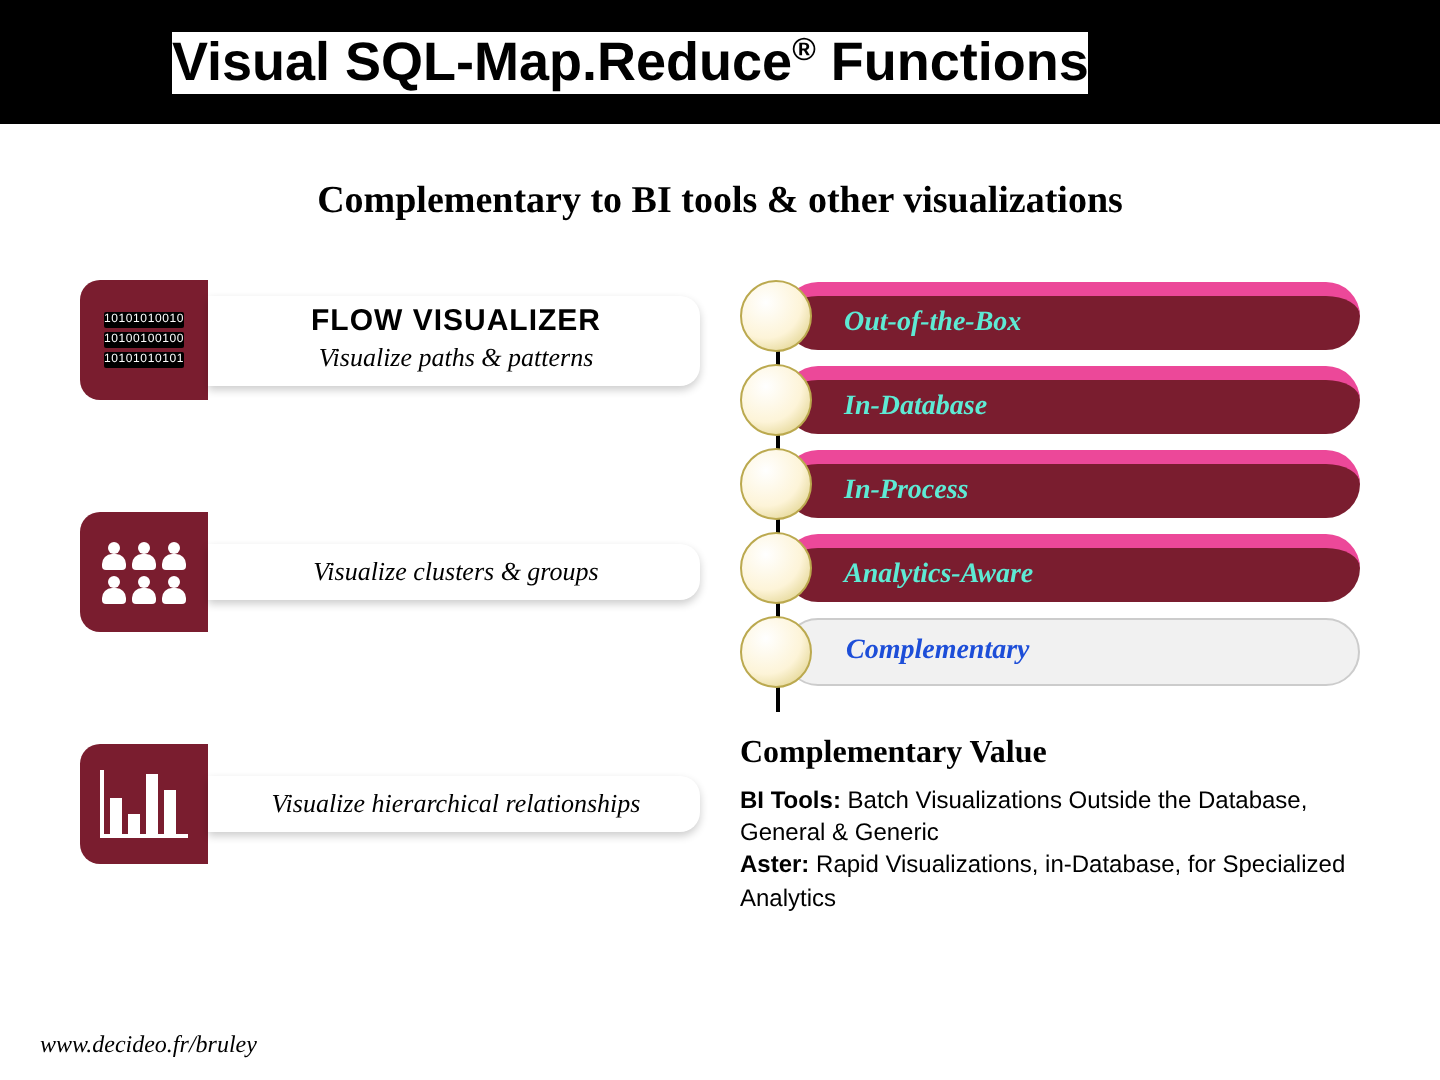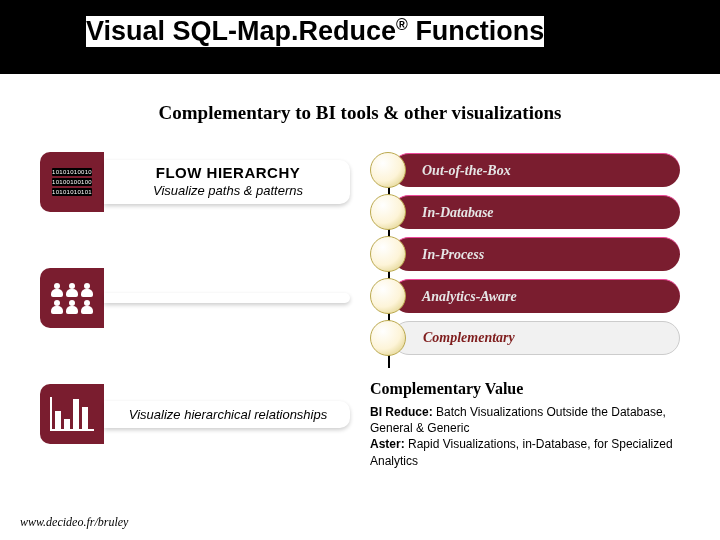--- a/index.html
+++ b/index.html
@@ -1,35 +1,35 @@
 <!DOCTYPE html>
 <html><head>
 <meta charset="utf-8">
 <style>
   * { margin: 0; padding: 0; box-sizing: border-box; }
   body { width: 720px; height: 540px; font-family: Arial, Helvetica, sans-serif; background: #fff; position: relative; }
-  .title-bar { background: #000; height: 74px; display: flex; align-items: center; padding-left: 86px; }
+  .title-bar { background: #000; height: 62px; display: flex; align-items: center; padding-left: 86px; }
   .title { color: #000; font-size: 27px; font-weight: bold; background: #fff; position: absolute; top: 16px; left: 86px; }
   .title sup { font-size: 16px; }
   .subtitle { text-align: center; font-family: Georgia, 'Times New Roman', serif; font-weight: bold; font-size: 19px; margin-top: 28px; margin-bottom: 28px; }
   .content { display: flex; padding: 0 30px 0 40px; gap: 20px; }
   .left-col { width: 310px; display: flex; flex-direction: column; gap: 56px; }
   .card { display: flex; align-items: center; }
   .card-icon { width: 64px; height: 60px; background: #7a1d2f; border-radius: 10px 0 0 10px; display: flex; align-items: center; justify-content: center; flex-shrink: 0; }
   .card-body { flex: 1; background: #fff; border-radius: 0 10px 10px 0; padding: 4px 8px 6px 10px; box-shadow: 0 2px 4px rgba(0,0,0,0.2); text-align: center; }
   .card-title { font-weight: bold; font-size: 15px; letter-spacing: 0.5px; font-family: Verdana, Arial, sans-serif; }
-  .card-sub { font-family: Liberation Sans, sans-serif; font-style: italic; font-size: 13px; margin-top: 2px; }
+  .card-sub { font-family: Liberation Serif, serif; font-style: italic; font-size: 13px; margin-top: 2px; }
   .right-col { width: 310px; display: flex; flex-direction: column; }
   .pills { display: flex; flex-direction: column; gap: 6px; position: relative; }
   .pill-row { display: flex; align-items: center; position: relative; }
   .connector { position: absolute; left: 18px; top: -8px; width: 2px; height: 56px; background: #000; z-index: 0; }
   .pill-row:first-child .connector { top: 18px; height: 22px; }
   .dot { width: 36px; height: 36px; border-radius: 50%; background: radial-gradient(circle at 35% 30%, #fff, #fdf4d8 55%, #d8c874); border: 1px solid #bba94f; flex-shrink: 0; z-index: 1; }
-  .pill { flex: 1; margin-left: -14px; background: #7a1d2f; color: #e5e5e5; border-radius: 18px; height: 34px; display: flex; align-items: center; padding-left: 30px; font-style: italic; font-weight: bold; font-family: Georgia, serif; font-size: 14px; border-top: 1px solid #ec4899; }
-  .pill.light { background: #f1f1f1; color: #7f1d1d; border: 1px solid #ccc; }
+  .pill { flex: 1; margin-left: -14px; background: #7a1d2f; color: #5eead4; border-radius: 18px; height: 34px; display: flex; align-items: center; padding-left: 30px; font-style: italic; font-weight: bold; font-family: Georgia, serif; font-size: 14px; border-top: 7px solid #ec4899; }
+  .pill.light { background: #f1f1f1; color: #1d4ed8; border: 1px solid #ccc; }
   .comp-block { margin-top: 24px; text-align: left; }
   .comp-title { font-family: Georgia, serif; font-weight: bold; font-size: 16px; margin-bottom: 6px; }
   .comp-body { font-size: 12px; line-height: 1.35; }
   .footer { position: absolute; bottom: 10px; left: 20px; font-family: Georgia, 'Times New Roman', serif; font-style: italic; font-size: 12px; }
   
   .bin { width: 40px; height: 34px; display: flex; flex-direction: column; justify-content: center; gap: 2px; }
   .bin-row { height: 8px; background: #000; border-radius: 1px; color: #fff; font-size: 6px; line-height: 8px; text-align: center; letter-spacing: 0.3px; }
   .people { display: flex; flex-wrap: wrap; gap: 3px 3px; width: 46px; justify-content: center; }
   .person { width: 12px; height: 14px; position: relative; }
   .person::before { content: ""; position: absolute; top: 0; left: 3px; width: 6px; height: 6px; background: #fff; border-radius: 50%; }
@@ -53,37 +53,38 @@
 
     <div class="card">
       <div class="card-icon">
         <div class="bin">
           <div class="bin-row">10101010010</div>
           <div class="bin-row">10100100100</div>
           <div class="bin-row">10101010101</div>
         </div>
       </div>
       <div class="card-body">
-        <div class="card-title">FLOW HIERARCHY</div>
+        <div class="card-title">FLOW VISUALIZER</div>
         <div class="card-sub">Visualize paths &amp; patterns</div>
       </div>
     </div>
 
     <div class="card">
       <div class="card-icon">
         <div class="people">
           <div class="person"></div>
             <div class="person"></div>
             <div class="person"></div>
           <div class="person"></div>
             <div class="person"></div>
             <div class="person"></div>
         </div>
       </div>
       <div class="card-body">
+        <div class="card-sub">Visualize clusters &amp; groups</div>
       </div>
     </div>
 
     <div class="card">
       <div class="card-icon">
         <div class="bars">
           <div class="bar" style="height:18px"></div>
           <div class="bar" style="height:10px"></div>
           <div class="bar" style="height:30px"></div>
           <div class="bar" style="height:22px"></div>
@@ -121,20 +122,20 @@
       <div class="pill-row">
         <div class="connector"></div>
         <div class="dot"></div>
         <div class="pill light">Complementary</div>
       </div>
     </div>
 
     <div class="comp-block">
       <div class="comp-title">Complementary Value</div>
       <div class="comp-body">
-        <b>BI Reduce:</b><span> Batch Visualizations Outside the Database, General &amp; Generic</span><br>
+        <b>BI Tools:</b><span> Batch Visualizations Outside the Database, General &amp; Generic</span><br>
         <b>Aster:</b><span> Rapid Visualizations, in-Database, for Specialized Analytics</span>
       </div>
     </div>
   </div>
 </div>
 
 <div class="footer">www.decideo.fr/bruley</div>
 
 </body></html>

